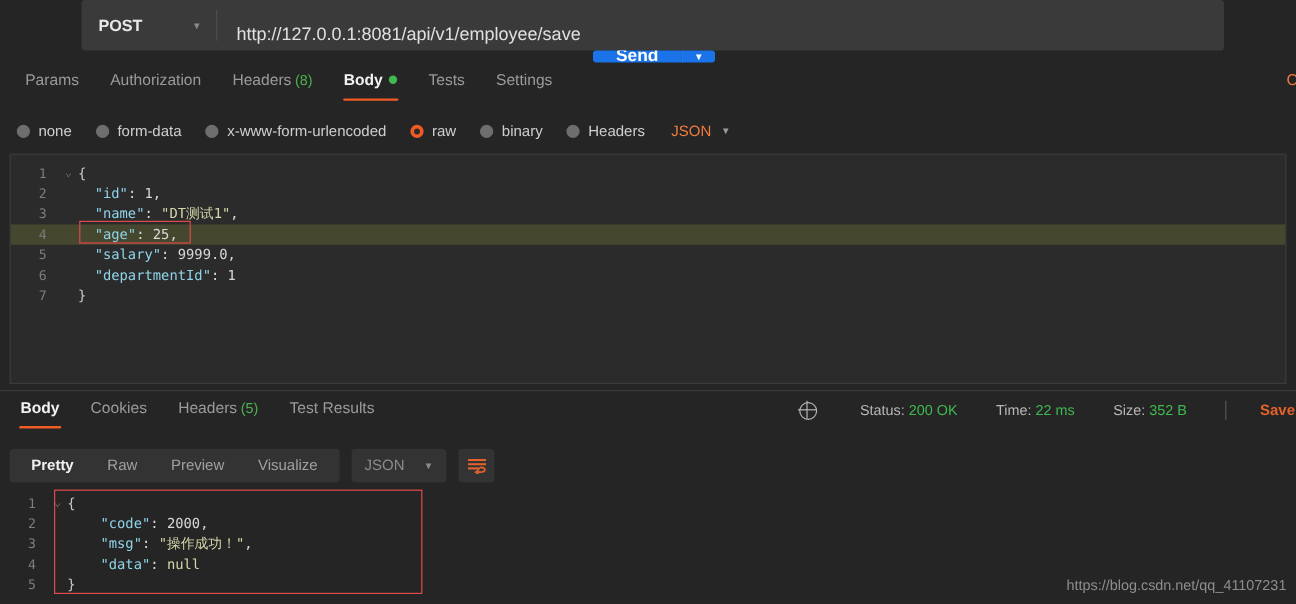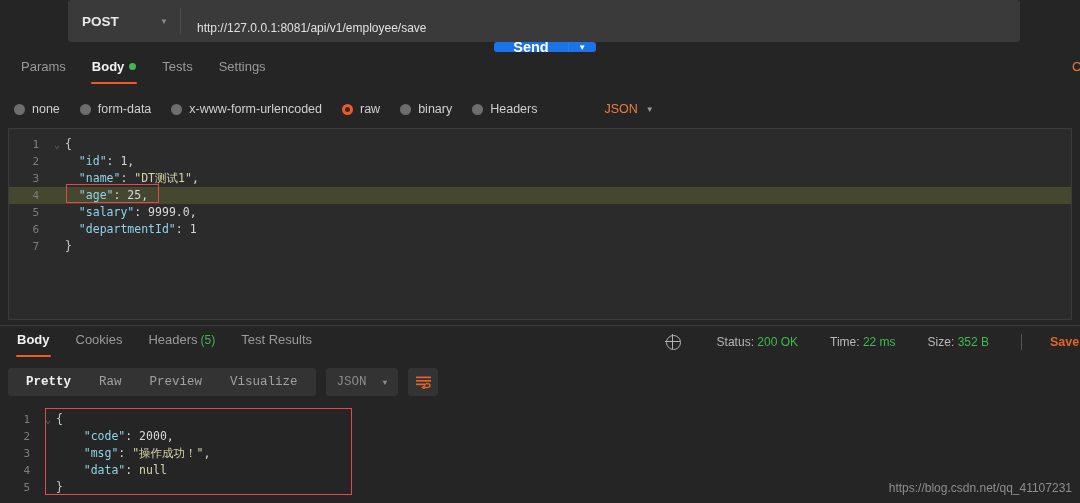--- a/index.html
+++ b/index.html
@@ -29,21 +29,21 @@
     display: flex; align-items: center; justify-content: space-between;
     padding: 0 12px 0 14px;
     color: #e8e8e8; font-size: 13.5px; font-weight: bold;
     cursor: pointer;
   }
   .method-caret { color: #8a8a8a; font-size: 8px; }
   .method-div { width: 1px; height: 26px; background: #4c4c4c; }
   .url-input {
     flex: 1; height: 26px;
     background: transparent; border: none; outline: none;
-    color: #e0e0e0; font-size: 12px;
+    color: #e0e0e0; font-size: 15px;
     padding-left: 16px;
     font-family: "Liberation Sans", sans-serif;
     margin-top: 14px;
   }
   .send-wrap {
     margin-left: 10px;
     display: flex; align-items: center;
     height: 42px; border-radius: 3px; overflow: hidden;
   }
   .send-btn {
@@ -87,21 +87,21 @@
   }
   .cookies-clip {
     position: absolute; right: 0; top: 59px;
     font-size: 13px; color: #ef7c3c; overflow: hidden;
     width: 8px; white-space: nowrap;
   }
 
   
   .btype-row {
     position: absolute; left: 0; top: 95px; width: 1080px; height: 28px;
-    display: flex; align-items: center; padding-left: 14px; gap: 45px;
+    display: flex; align-items: center; padding-left: 14px;
   }
   .radio-item {
     display: flex; align-items: center;
     margin-right: 20px; cursor: pointer;
   }
   .radio-dot {
     width: 11px; height: 11px; border-radius: 50%;
     background: #6e6e6e; margin-right: 7px; flex: none;
   }
   .radio-dot.on {
@@ -189,21 +189,21 @@
   .stat-val { color: #3fb950; }
   .stat-sep { width: 1px; height: 16px; background: #555; margin-right: 12px; }
   .save-link {
     font-size: 12.5px; color: #e4622c; font-weight: bold;
     white-space: nowrap; overflow: hidden; width: 30px;
   }
 
   
   .view-bar {
     position: absolute; left: 8px; top: 368px;
-    display: flex; height: 40px; font-family: Liberation Mono, monospace;
+    display: flex; align-items: center; height: 40px;
   }
   .view-pill {
     background: #333333; border-radius: 3px;
     display: flex; align-items: center; height: 28px;
     padding: 0 4px;
   }
   .vtab {
     font-size: 12.5px; color: #a0a0a0;
     padding: 0 14px; height: 28px;
     display: flex; align-items: center; cursor: pointer;
@@ -254,20 +254,22 @@
       <input class="url-input" type="text" value="http://127.0.0.1:8081/api/v1/employee/save" style="">
     </div>
     <div class="send-wrap">
       <button class="send-btn">Send</button>
       <div class="send-caret">▼</div>
     </div>
   </div>
 
   <div class="req-tabs" id="req-tabs">
       <div class="rtab"><span>Params</span></div>
+      <div class="rtab"><span>Authorization</span></div>
+      <div class="rtab"><span>Headers</span><span class="badge-count">(8)</span></div>
       <div class="rtab active"><span>Body</span><span class="green-dot"></span></div>
       <div class="rtab"><span>Tests</span></div>
       <div class="rtab"><span>Settings</span></div>
     </div>
   <div class="cookies-clip">Cookies</div>
 
   <div class="btype-row">
     <div id="body-types" style="display:flex;align-items:center;">
         <div class="radio-item">
           <span class="radio-dot"></span>

